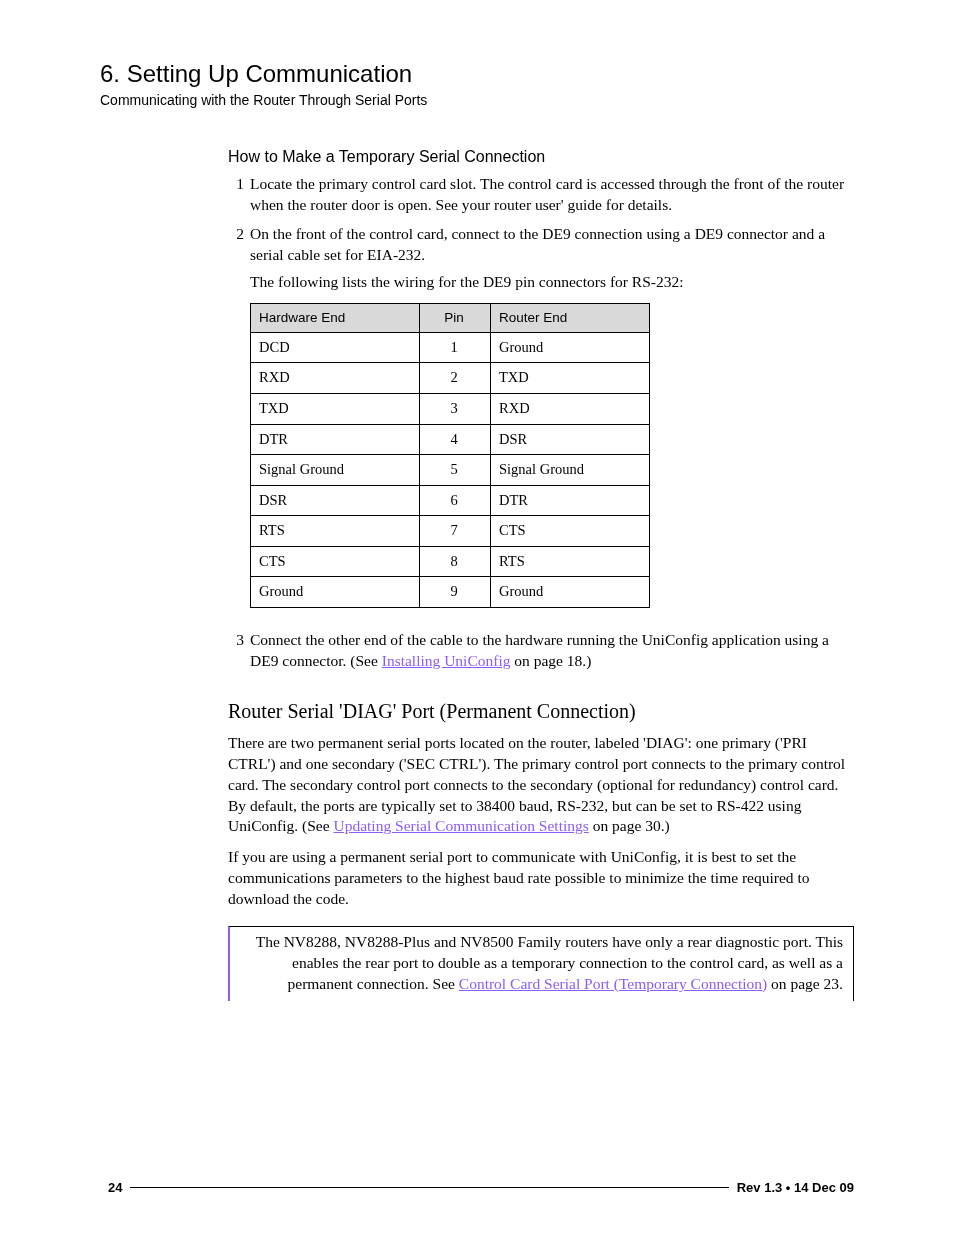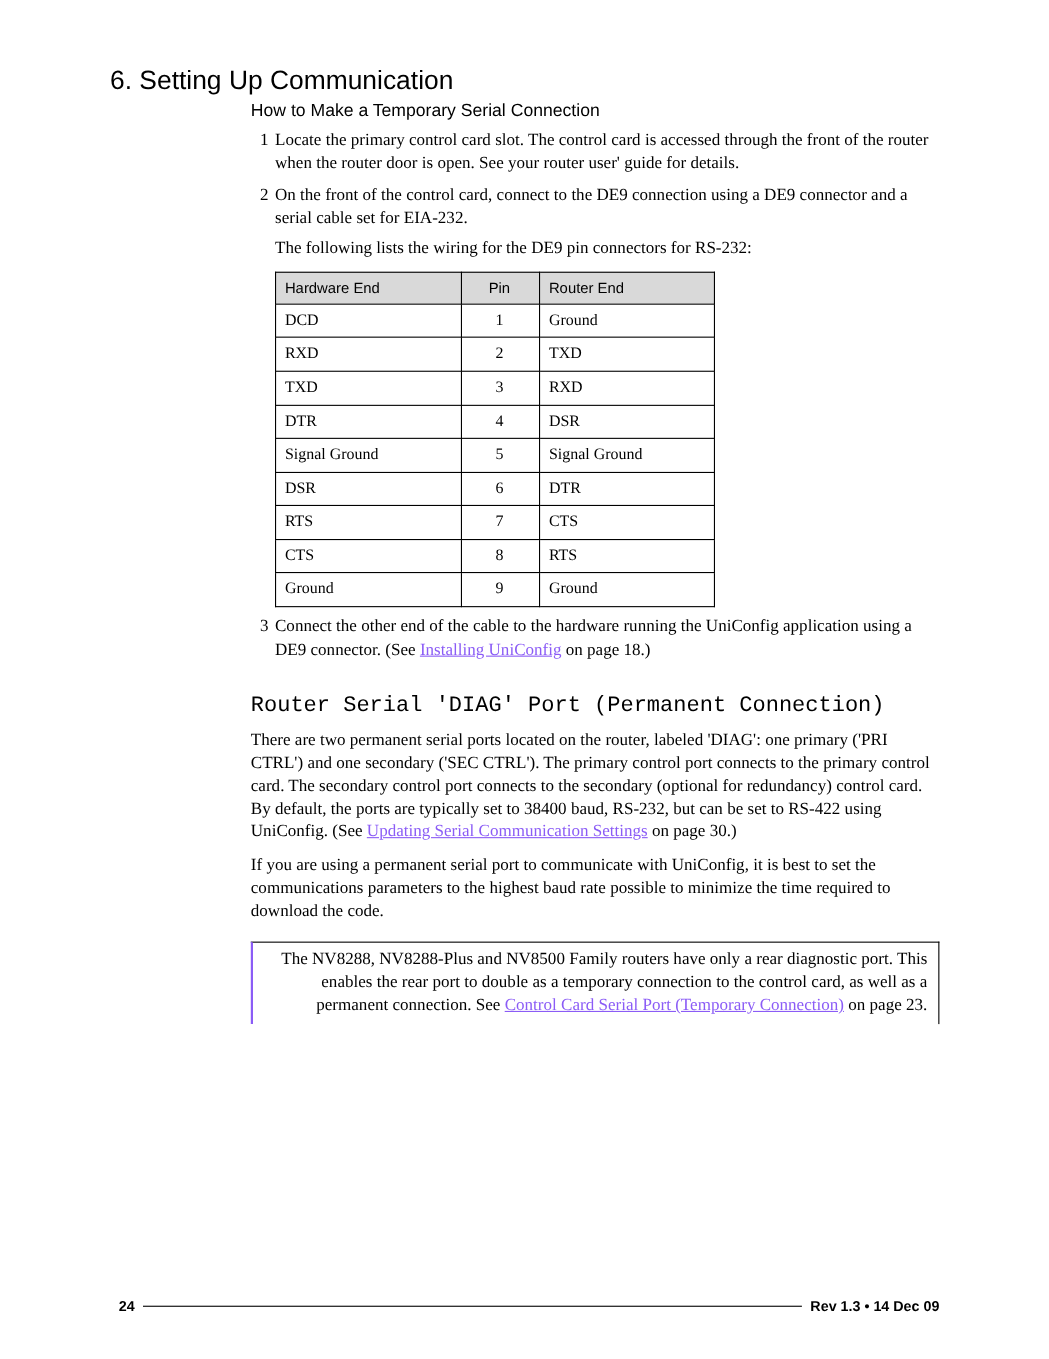--- a/index.html
+++ b/index.html
@@ -36,21 +36,21 @@
   .content {
     margin-left: 128px;
   }
   .sec-heading {
     font-family: "Segoe UI", "Myriad Pro", Arial, sans-serif;
     font-size: 16px;
     margin: 0 0 8px 0;
     font-weight: 400;
   }
   .sec-heading2 {
-    font-family: Liberation Mono, monospace;
+    font-family: Liberation Serif, serif;
     font-size: 20px;
     margin: 28px 0 10px 0;
     font-weight: 400;
   }
   ol.steps {
     list-style: none;
     padding: 0;
     margin: 0 0 10px 0;
     font-size: 15.5px;
     line-height: 1.35;
@@ -72,21 +72,21 @@
     font-size: 15.5px;
     line-height: 1.35;
     margin: 0 0 10px 0;
   }
   .followup {
     margin-top: 6px;
     margin-bottom: 10px;
   }
   table.pin {
     border-collapse: collapse;
-    margin: 4px 0 0 0;
+    margin: 4px 0 14px 0;
     font-size: 14.5px;
   }
   table.pin th, table.pin td {
     border: 1px solid #000;
     padding: 5px 10px 5px 8px;
     text-align: left;
     vertical-align: middle;
   }
   table.pin th {
     background: #d9d9d9;
@@ -143,20 +143,21 @@
     margin: 0 8px;
     height: 0;
   }
 </style>
 </head>
 <body>
 
 <div class="page">
 
   <h1 class="chapter-title">6. Setting Up Communication</h1>
+  <div class="chapter-sub">Communicating with the Router Through Serial Ports</div>
 
   <div class="content">
 
     <div class="sec-heading">How to Make a Temporary Serial Connection</div>
 
     <ol class="steps">
       <li>
         <span class="num">1</span>
         <span class="body">Locate the primary control card slot. The control card is accessed through the front of the router when the router door is open. See your router user' guide for details.</span>
       </li>

